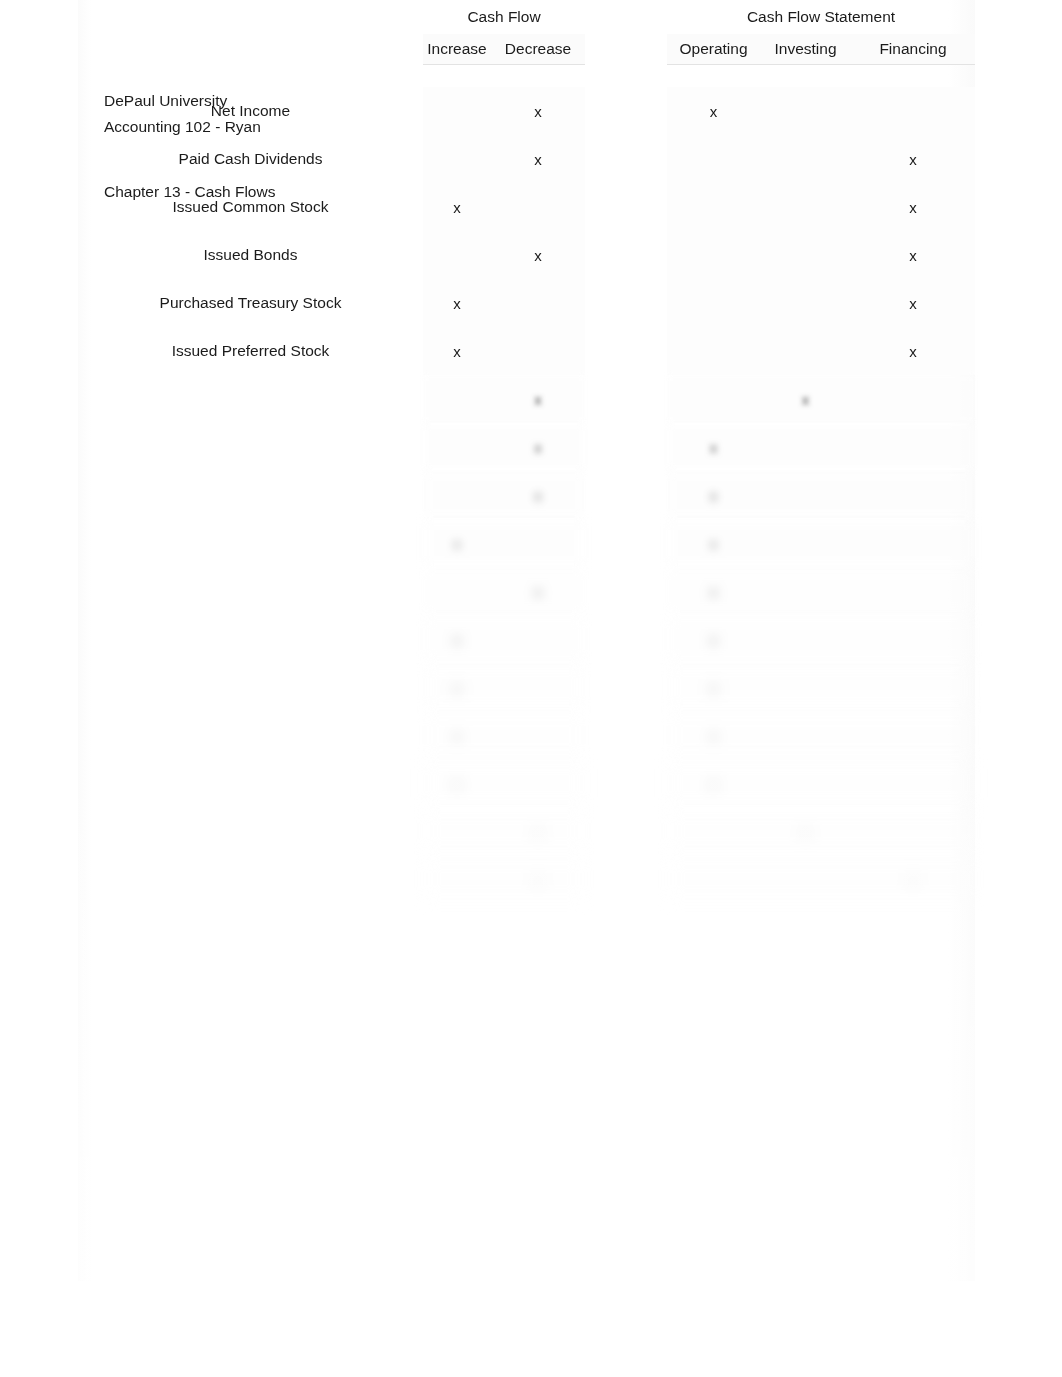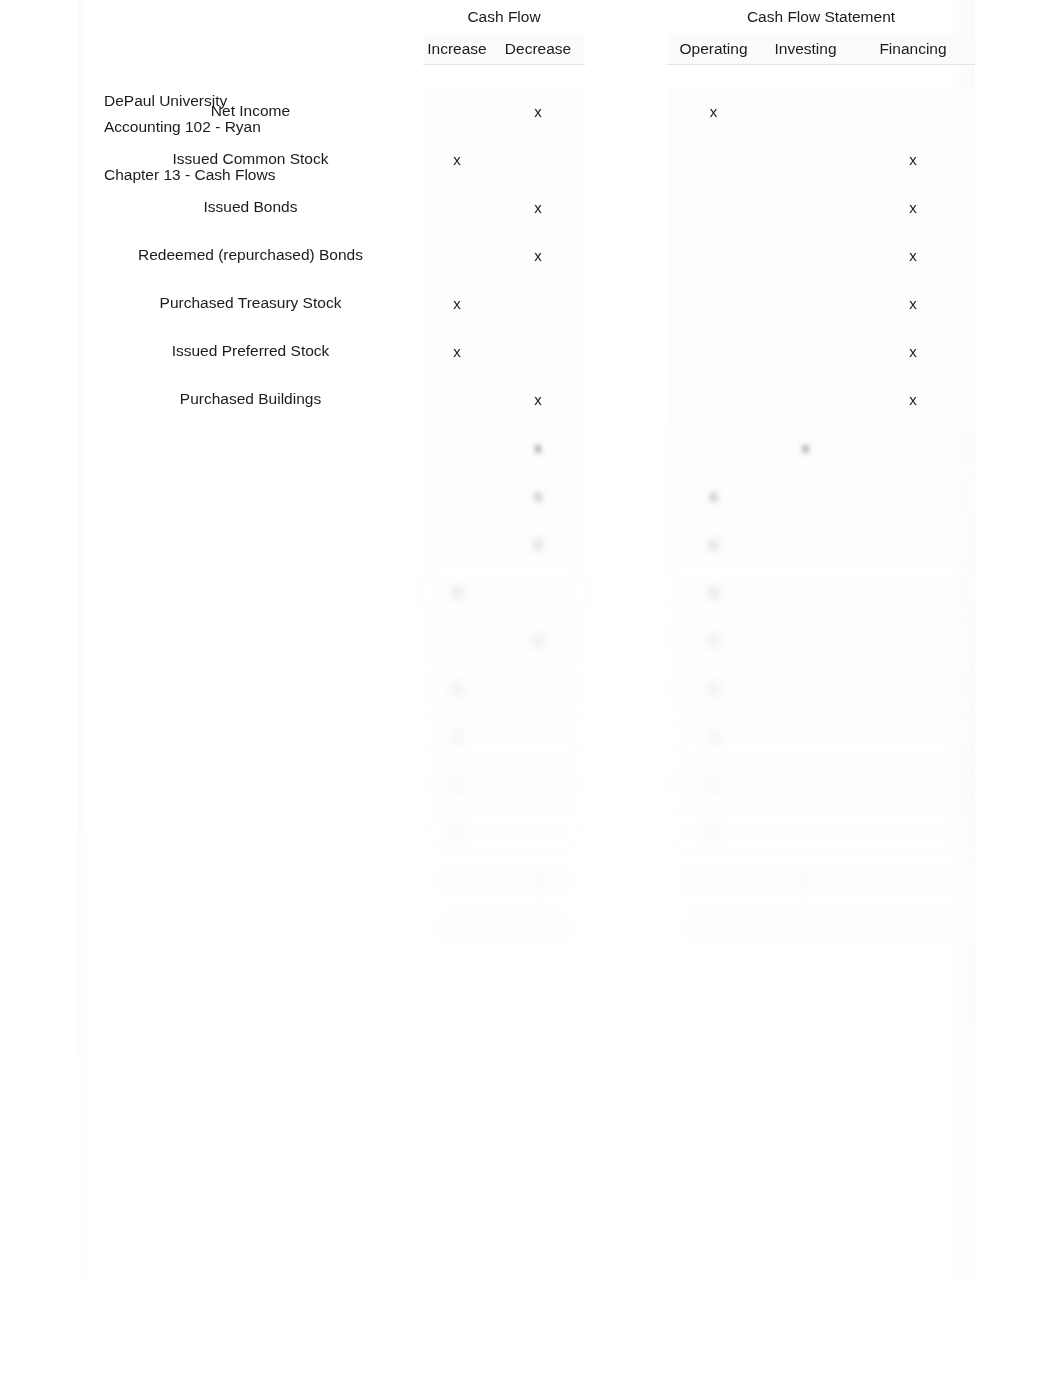--- a/index.html
+++ b/index.html
@@ -40,21 +40,21 @@
   .heading {
     position: absolute;
     left: 26px;
     font-size: 15.5px;
     line-height: 1;
     color: #1b1b1b;
     white-space: nowrap;
   }
   #head-line-1 { top: 93px; }
   #head-line-2 { top: 119px; text-align: right; }
-  #head-line-3 { top: 167px; }
+  #head-line-3 { top: 184px; }
 
   
   #cf-table {
     position: absolute;
     left: 0;
     top: 0;
     width: 897px;
     border-collapse: collapse;
     table-layout: fixed;
     font-size: 15.5px;
@@ -197,68 +197,59 @@
           <tr class="data-row">
             <td class="row-label">Net Income</td>
             <td class="mark band"></td>
             <td class="mark band">x</td>
             <td></td>
             <td class="mark band">x</td>
             <td class="mark band"></td>
             <td class="mark band"></td>
           </tr>
           <tr class="data-row">
+            <td class="row-label">Paid Cash Dividends</td>
+            <td class="mark band"></td>
+            <td class="mark band">x</td>
+            <td></td>
+            <td class="mark band"></td>
+            <td class="mark band"></td>
+            <td class="mark band">x</td>
+          </tr>
+          <tr class="data-row">
             <td class="row-label">Issued Common Stock</td>
             <td class="mark band">x</td>
             <td class="mark band"></td>
             <td></td>
             <td class="mark band"></td>
             <td class="mark band"></td>
             <td class="mark band">x</td>
           </tr>
           <tr class="data-row">
             <td class="row-label">Issued Bonds</td>
             <td class="mark band"></td>
             <td class="mark band">x</td>
             <td></td>
             <td class="mark band"></td>
             <td class="mark band"></td>
             <td class="mark band">x</td>
           </tr>
           <tr class="data-row">
-            <td class="row-label">Redeemed (repurchased) Bonds</td>
-            <td class="mark band"></td>
-            <td class="mark band">x</td>
-            <td></td>
-            <td class="mark band"></td>
-            <td class="mark band"></td>
-            <td class="mark band">x</td>
-          </tr>
-          <tr class="data-row">
             <td class="row-label">Purchased Treasury Stock</td>
             <td class="mark band">x</td>
             <td class="mark band"></td>
             <td></td>
             <td class="mark band"></td>
             <td class="mark band"></td>
             <td class="mark band">x</td>
           </tr>
           <tr class="data-row">
             <td class="row-label">Issued Preferred Stock</td>
             <td class="mark band">x</td>
             <td class="mark band"></td>
-            <td></td>
-            <td class="mark band"></td>
-            <td class="mark band"></td>
-            <td class="mark band">x</td>
-          </tr>
-          <tr class="data-row">
-            <td class="row-label">Purchased Buildings</td>
-            <td class="mark band"></td>
-            <td class="mark band">x</td>
             <td></td>
             <td class="mark band"></td>
             <td class="mark band"></td>
             <td class="mark band">x</td>
           </tr>
           <tr class="data-row blur-row b1">
             <td class="row-label"></td>
             <td class="mark band"></td>
             <td class="mark band">x</td>
             <td></td>

